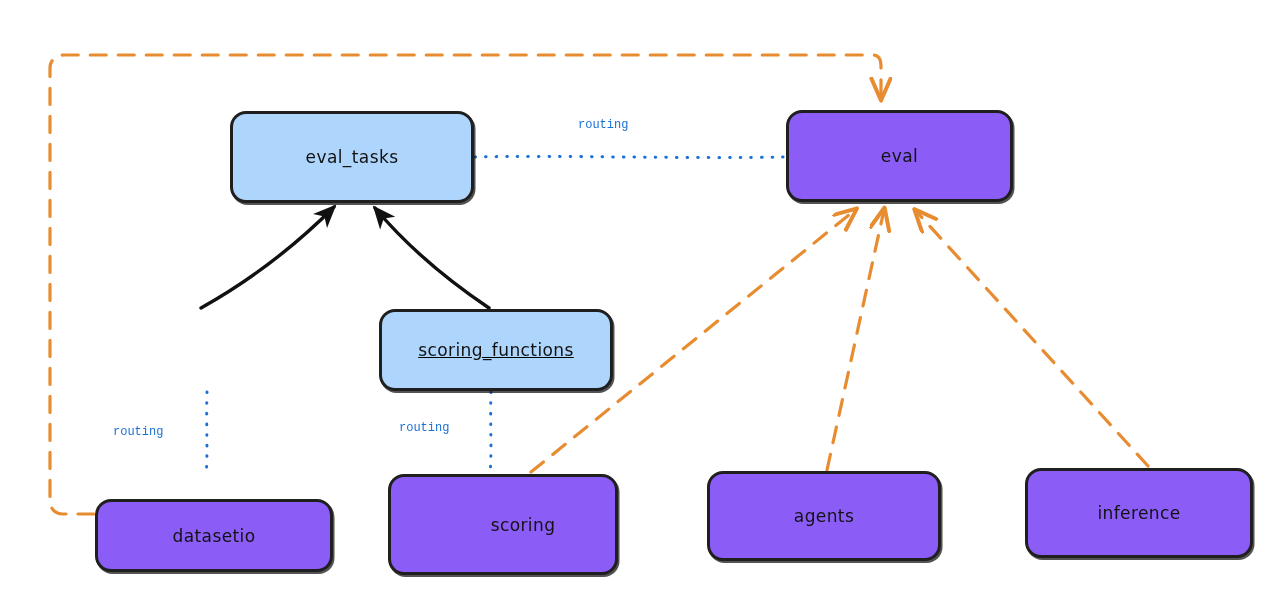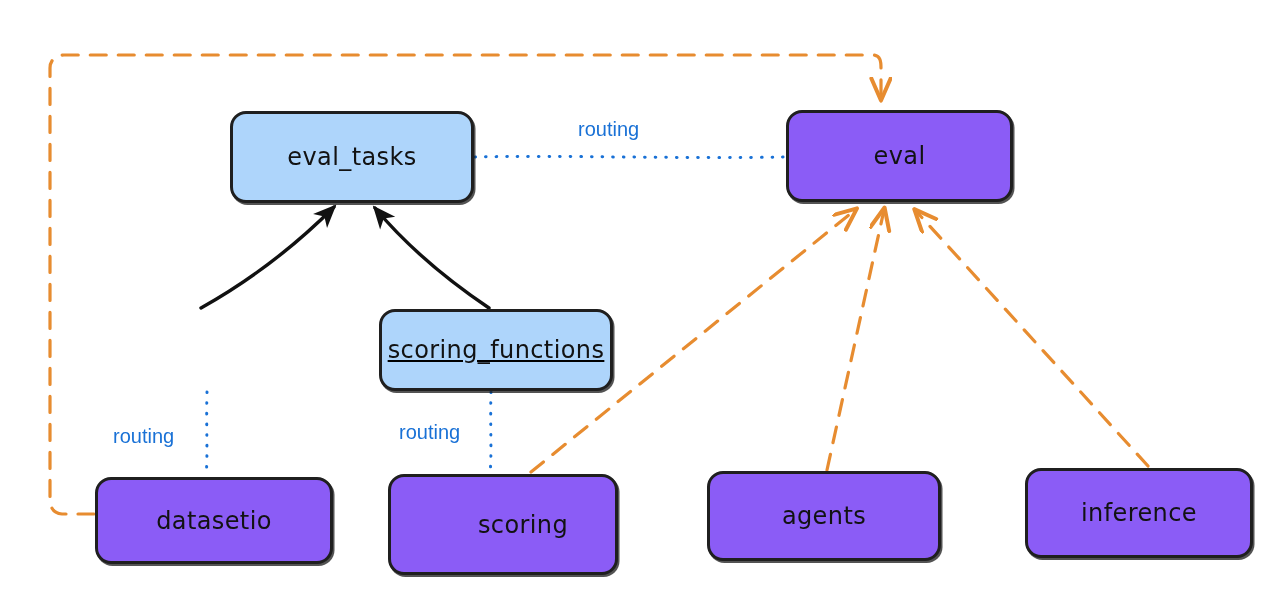--- a/index.html
+++ b/index.html
@@ -30,30 +30,30 @@
     display: flex;
     align-items: center;
     justify-content: center;
     z-index: 5;
     box-shadow: 1.5px 2px 0 rgba(25,25,25,0.75);
   }
   .node.blue  { background: #aed5fb; }
   .node.green { background: #8b5cf6; }
   .node-label {
     font-family: "DejaVu Sans", sans-serif;
-    font-size: 24px;
+    font-size: 17px;
     color: #121212;
     letter-spacing: 0.4px;
     white-space: nowrap;
     user-select: none;
   }
   .edge-label {
     position: absolute;
-    font-family: Liberation Sans, sans-serif;
-    font-size: 20px;
+    font-family: Liberation Mono, monospace;
+    font-size: 12px;
     color: #1971d6;
     white-space: nowrap;
     z-index: 6;
     user-select: none;
   }
 </style>
 </head>
 <body>
 
 <div id="canvas">
@@ -111,21 +111,21 @@
 
   <div class="node green" style="left:786px; top:110px; width:227px; height:92px;">
     <span class="node-label">eval</span>
   </div>
 
 
   <div class="node blue" style="left:379px; top:309px; width:234px; height:82px;text-decoration:underline;">
     <span class="node-label">scoring_functions</span>
   </div>
 
-  <div class="node green" style="left:95px; top:477px; width:238px; height:87px;">
+  <div class="node green" style="left:95px; top:499px; width:238px; height:73px;">
     <span class="node-label">datasetio</span>
   </div>
 
   <div class="node green" style="left:388px; top:474px; width:230px; height:101px;padding-left:40px;">
     <span class="node-label">scoring</span>
   </div>
 
   <div class="node green" style="left:707px; top:471px; width:234px; height:90px;">
     <span class="node-label">agents</span>
   </div>

